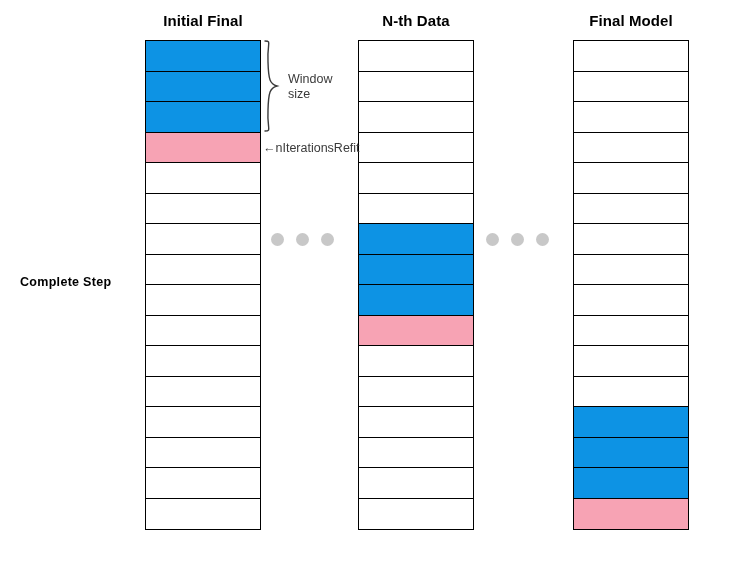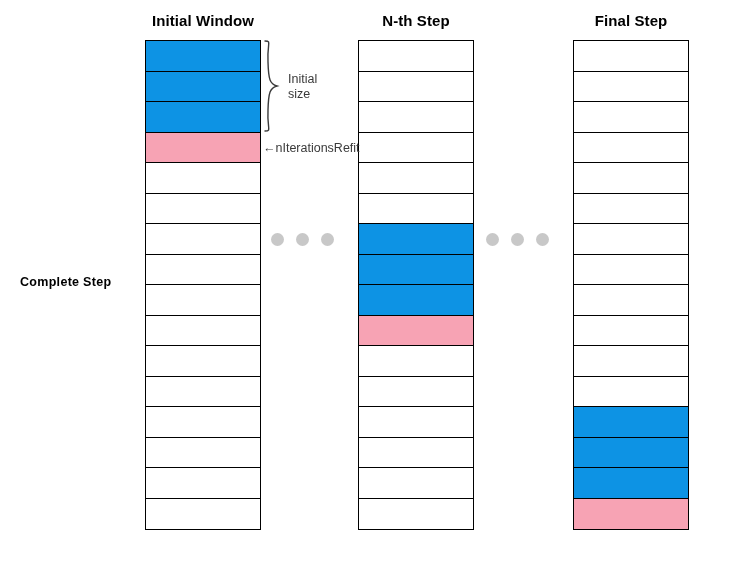--- a/index.html
+++ b/index.html
@@ -116,21 +116,21 @@
   }
   #dots-left  { left: 271px; top: 233px; }
   #dots-right { left: 486px; top: 233px; }
 </style>
 </head>
 <body>
 
 <div id="complete-data-label">Complete Step</div>
 
 <div id="column-initial" class="column">
-  <div class="col-header">Initial Window</div>
+  <div class="col-header">Initial Final</div>
   <div class="stack" style="height: 489.6px;">
       <div class="cell" style="background: rgb(13, 147, 228);"></div>
       <div class="cell" style="background: rgb(13, 147, 228);"></div>
       <div class="cell" style="background: rgb(13, 147, 228);"></div>
       <div class="cell" style="background: rgb(247, 163, 180);"></div>
       <div class="cell" style="background: rgb(255, 255, 255);"></div>
       <div class="cell" style="background: rgb(255, 255, 255);"></div>
       <div class="cell" style="background: rgb(255, 255, 255);"></div>
       <div class="cell" style="background: rgb(255, 255, 255);"></div>
       <div class="cell" style="background: rgb(255, 255, 255);"></div>
@@ -138,21 +138,21 @@
       <div class="cell" style="background: rgb(255, 255, 255);"></div>
       <div class="cell" style="background: rgb(255, 255, 255);"></div>
       <div class="cell" style="background: rgb(255, 255, 255);"></div>
       <div class="cell" style="background: rgb(255, 255, 255);"></div>
       <div class="cell" style="background: rgb(255, 255, 255);"></div>
       <div class="cell" style="background: rgb(255, 255, 255);"></div>
     </div>
 </div>
 
 <div id="column-nth" class="column">
-  <div class="col-header">N-th Step</div>
+  <div class="col-header">N-th Data</div>
   <div class="stack" style="height: 489.6px;">
       <div class="cell" style="background: rgb(255, 255, 255);"></div>
       <div class="cell" style="background: rgb(255, 255, 255);"></div>
       <div class="cell" style="background: rgb(255, 255, 255);"></div>
       <div class="cell" style="background: rgb(255, 255, 255);"></div>
       <div class="cell" style="background: rgb(255, 255, 255);"></div>
       <div class="cell" style="background: rgb(255, 255, 255);"></div>
       <div class="cell" style="background: rgb(13, 147, 228);"></div>
       <div class="cell" style="background: rgb(13, 147, 228);"></div>
       <div class="cell" style="background: rgb(13, 147, 228);"></div>
@@ -160,21 +160,21 @@
       <div class="cell" style="background: rgb(255, 255, 255);"></div>
       <div class="cell" style="background: rgb(255, 255, 255);"></div>
       <div class="cell" style="background: rgb(255, 255, 255);"></div>
       <div class="cell" style="background: rgb(255, 255, 255);"></div>
       <div class="cell" style="background: rgb(255, 255, 255);"></div>
       <div class="cell" style="background: rgb(255, 255, 255);"></div>
     </div>
 </div>
 
 <div id="column-final" class="column">
-  <div class="col-header">Final Step</div>
+  <div class="col-header">Final Model</div>
   <div class="stack" style="height: 489.6px;">
       <div class="cell" style="background: rgb(255, 255, 255);"></div>
       <div class="cell" style="background: rgb(255, 255, 255);"></div>
       <div class="cell" style="background: rgb(255, 255, 255);"></div>
       <div class="cell" style="background: rgb(255, 255, 255);"></div>
       <div class="cell" style="background: rgb(255, 255, 255);"></div>
       <div class="cell" style="background: rgb(255, 255, 255);"></div>
       <div class="cell" style="background: rgb(255, 255, 255);"></div>
       <div class="cell" style="background: rgb(255, 255, 255);"></div>
       <div class="cell" style="background: rgb(255, 255, 255);"></div>
@@ -184,21 +184,21 @@
       <div class="cell" style="background: rgb(13, 147, 228);"></div>
       <div class="cell" style="background: rgb(13, 147, 228);"></div>
       <div class="cell" style="background: rgb(13, 147, 228);"></div>
       <div class="cell" style="background: rgb(247, 163, 180);"></div>
     </div>
 </div>
 
 <svg id="window-brace" viewBox="0 0 22 92">
   <path d="M2,1 C9,1 4,3 5,22 C5.5,40 7,44 14,46 C7,48 5.5,52 5,70 C4,89 9,91 2,91" fill="none" stroke="#3a3a3a" stroke-width="1.4" stroke-linecap="round"></path>
 </svg>
-<div id="window-size-label">Initial
+<div id="window-size-label">Window
 size</div>
 
 <div id="refit-annotation">←nIterationsRefit</div>
 
 <div id="dots-left" class="dots">
     <span class="dot" style="background: rgb(200, 200, 200);"></span>
     <span class="dot" style="background: rgb(200, 200, 200);"></span>
     <span class="dot" style="background: rgb(200, 200, 200);"></span>
   </div>
 <div id="dots-right" class="dots">

